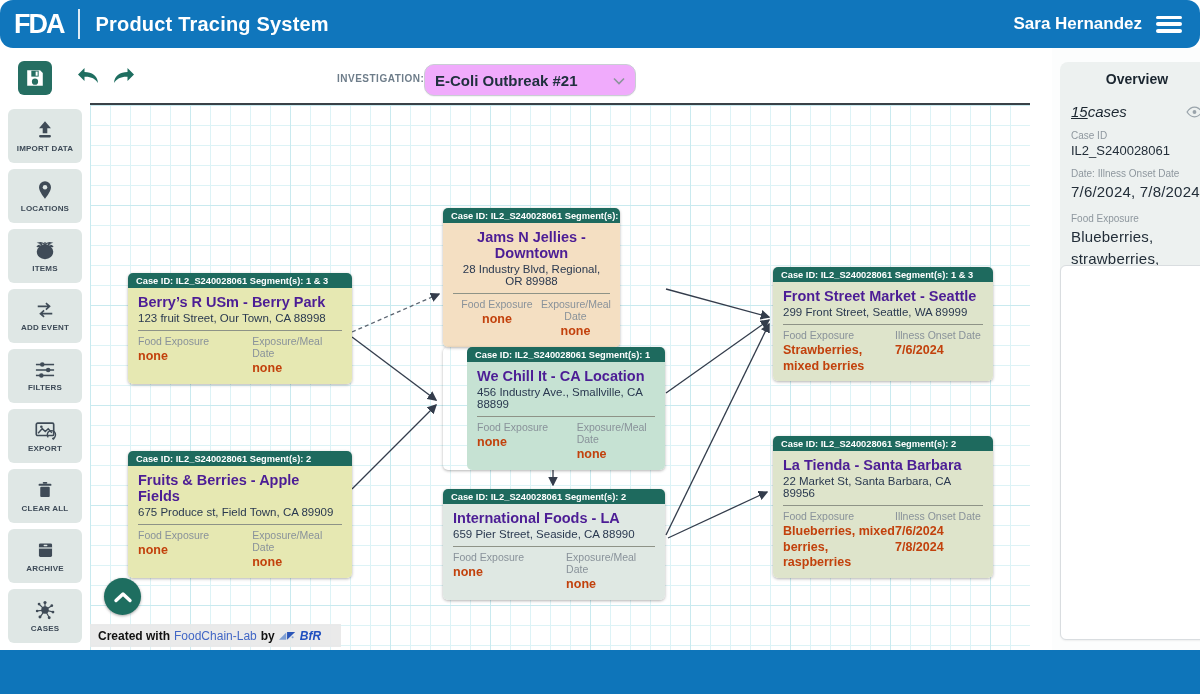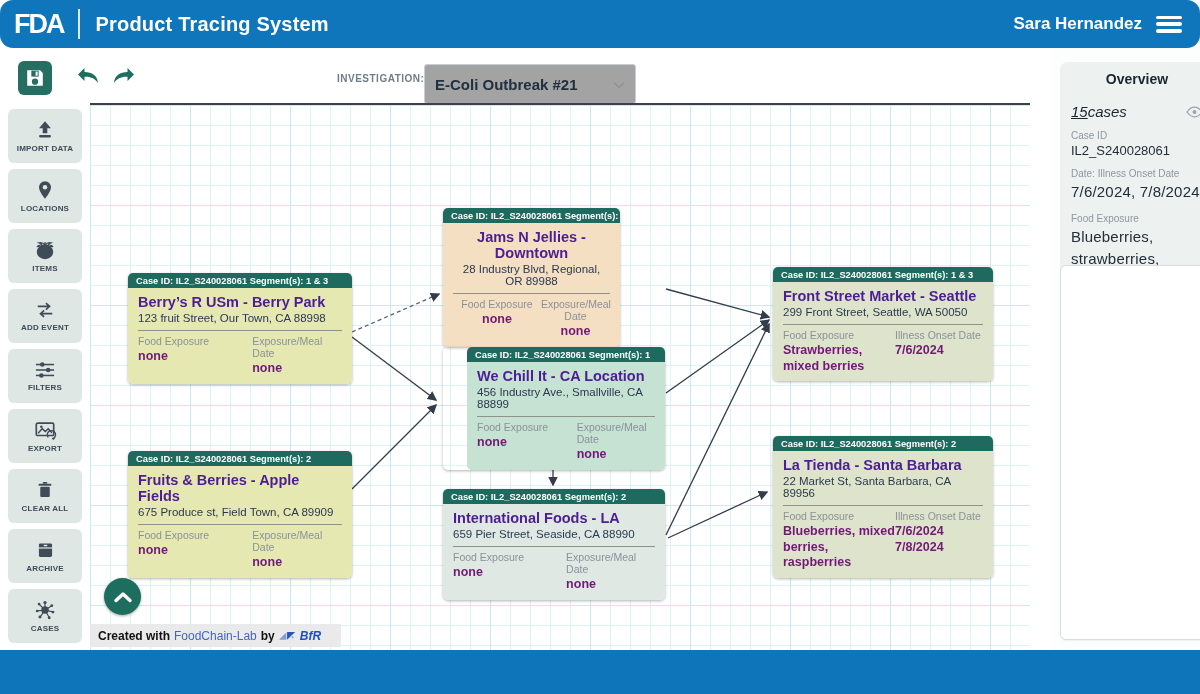--- a/index.html
+++ b/index.html
@@ -13,21 +13,21 @@
   #user-name { margin-left:auto; font-weight:bold; font-size:17px; }
   #hamburger { width:26px; height:17px; margin:0 18px 0 14px; display:flex; flex-direction:column; justify-content:space-between; cursor:pointer; }
   #hamburger div { height:3.2px; background:#fff; border-radius:2px; }
 
   
   #main-toolbar { position:absolute; left:0; top:48px; width:1200px; height:55px; background:#fff; }
   #save-btn { position:absolute; left:18px; top:13px; width:34px; height:34px; background:#256e62; border-radius:6px; display:flex; align-items:center; justify-content:center; cursor:pointer; }
   #undo-btn { position:absolute; left:76px; top:19px; cursor:pointer; }
   #redo-btn { position:absolute; left:110px; top:19px; cursor:pointer; }
   #inv-label { position:absolute; left:337px; top:25px; font-size:10px; font-weight:bold; color:#6e7d8a; letter-spacing:.5px; }
-  #inv-select { position:absolute; left:424px; top:16px; width:212px; height:40px; border:1px solid #c9ced4; border-radius:3px; background:#a3a3a3; display:flex; align-items:center; padding:0 10px; cursor:pointer; box-shadow:0 1px 1px rgba(0,0,0,.05); }
+  #inv-select { position:absolute; left:424px; top:16px; width:212px; height:32px; border:1px solid #c9ced4; border-radius:10px; background:#f0abfc; display:flex; align-items:center; padding:0 10px; cursor:pointer; box-shadow:0 1px 1px rgba(0,0,0,.05); }
   #inv-select .val { font-size:15px; font-weight:bold; color:#20303e; }
   #inv-select .chev { margin-left:auto; color:#8b949c; }
   .viewbtn { position:absolute; top:60px; width:43px; height:38px; border-radius:7px; overflow:hidden; cursor:pointer; }
   #view-graph { left:872px; border:2px solid #27675c; background:#cfe0d9; }
   #view-gis { left:925px; background:#e9efed; }
   #view-map { left:978px; background:#b9c1bf; }
 
   
   #left-sidebar { position:absolute; left:0; top:103px; width:90px; height:547px; background:#fff; padding-top:6px; }
   .side-btn { width:74px; height:54px; margin:0 auto 6px; background:#dfe7e5; border-radius:6px; display:flex; flex-direction:column; align-items:center; justify-content:center; gap:3px; cursor:pointer; }
@@ -48,21 +48,21 @@
   .node { position:absolute; border-radius:5px; box-shadow:0 1px 3px rgba(0,0,0,.3); cursor:pointer; }
   .node-header { background:#1e6a5e; color:#fff; font-size:9.3px; font-weight:bold; padding:2.5px 8px; border-radius:5px 5px 0 0; white-space:nowrap; overflow:hidden; }
   .node-body { padding:6px 10px 7px; border-radius:0 0 5px 5px; }
   .node-title { font-size:14.5px; font-weight:bold; color:#4c1d95; }
   .node-addr { font-size:11.5px; color:#2a3950; margin-top:2px; }
   .node-div { border-top:1px solid #8e9387; margin:6px 0 4px; }
   .node-cols { display:flex; }
   .node-col1 { width:56%; }
   .node-col2 { width:44%; }
   .f-lbl { font-size:10.5px; color:#89929a; }
-  .f-val { font-size:12.5px; font-weight:bold; color:#701a75; margin-top:2px; white-space:pre-line; line-height:1.25; }
+  .f-val { font-size:12.5px; font-weight:bold; color:#c2410c; margin-top:2px; white-space:pre-line; line-height:1.25; }
 
   .n1 { left:38px; top:168px; width:224px; } .n1 .node-body { background:#e6e8b2; }
   .n2 { left:353px; top:103px; width:177px;text-align:center; } .n2 .node-body { background:#f4dfc2; }
   .n3 { left:353px; top:242px; width:222px;padding-left:24px; } .n3 .node-body { background:#c6e2d3; }
   .n4 { left:38px; top:346px; width:224px; } .n4 .node-body { background:#e6e8b2; }
   .n5 { left:353px; top:384px; width:222px; } .n5 .node-body { background:#dfe8e3; }
   .n6 { left:683px; top:162px; width:220px; } .n6 .node-body { background:#dee4cb; }
   .n7 { left:683px; top:331px; width:220px; } .n7 .node-body { background:#dee4cb; }
 
   #scroll-top-btn { position:absolute; left:14px; top:473px; width:37px; height:37px; border-radius:50%; background:#1e6e60; display:flex; align-items:center; justify-content:center; box-shadow:0 1px 3px rgba(0,0,0,.35); cursor:pointer; }
@@ -373,21 +373,21 @@
             <div class="f-val">none</div>
           </div>
       </div>
     </div>
   </div>
 
   <div class="node n6">
     <div class="node-header">Case ID: IL2_S240028061  Segment(s): 1 &amp; 3</div>
     <div class="node-body">
       <div class="node-title">Front Street Market - Seattle</div>
-      <div class="node-addr">299 Front Street, Seattle, WA 50050</div>
+      <div class="node-addr">299 Front Street, Seattle, WA 89999</div>
       <div class="node-div"></div>
       <div class="node-cols">
         <div class="node-col1">
             <div class="f-lbl">Food Exposure</div>
             <div class="f-val">Strawberries, mixed berries</div>
           </div>
         <div class="node-col2">
             <div class="f-lbl">Illness Onset Date</div>
             <div class="f-val">7/6/2024</div>
           </div>

